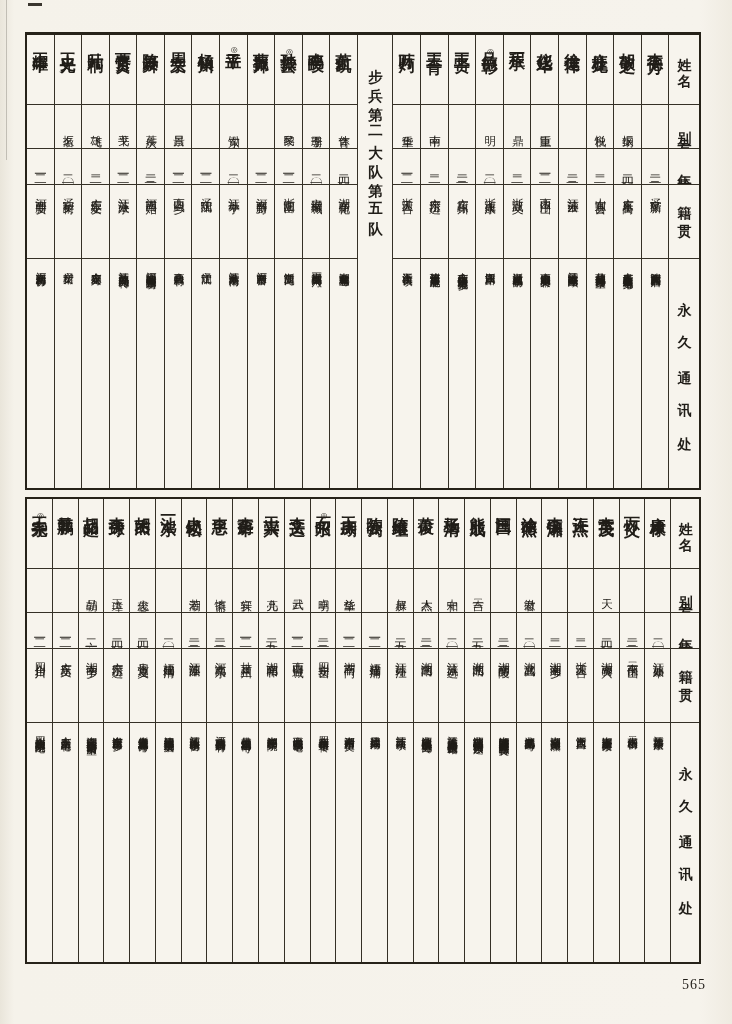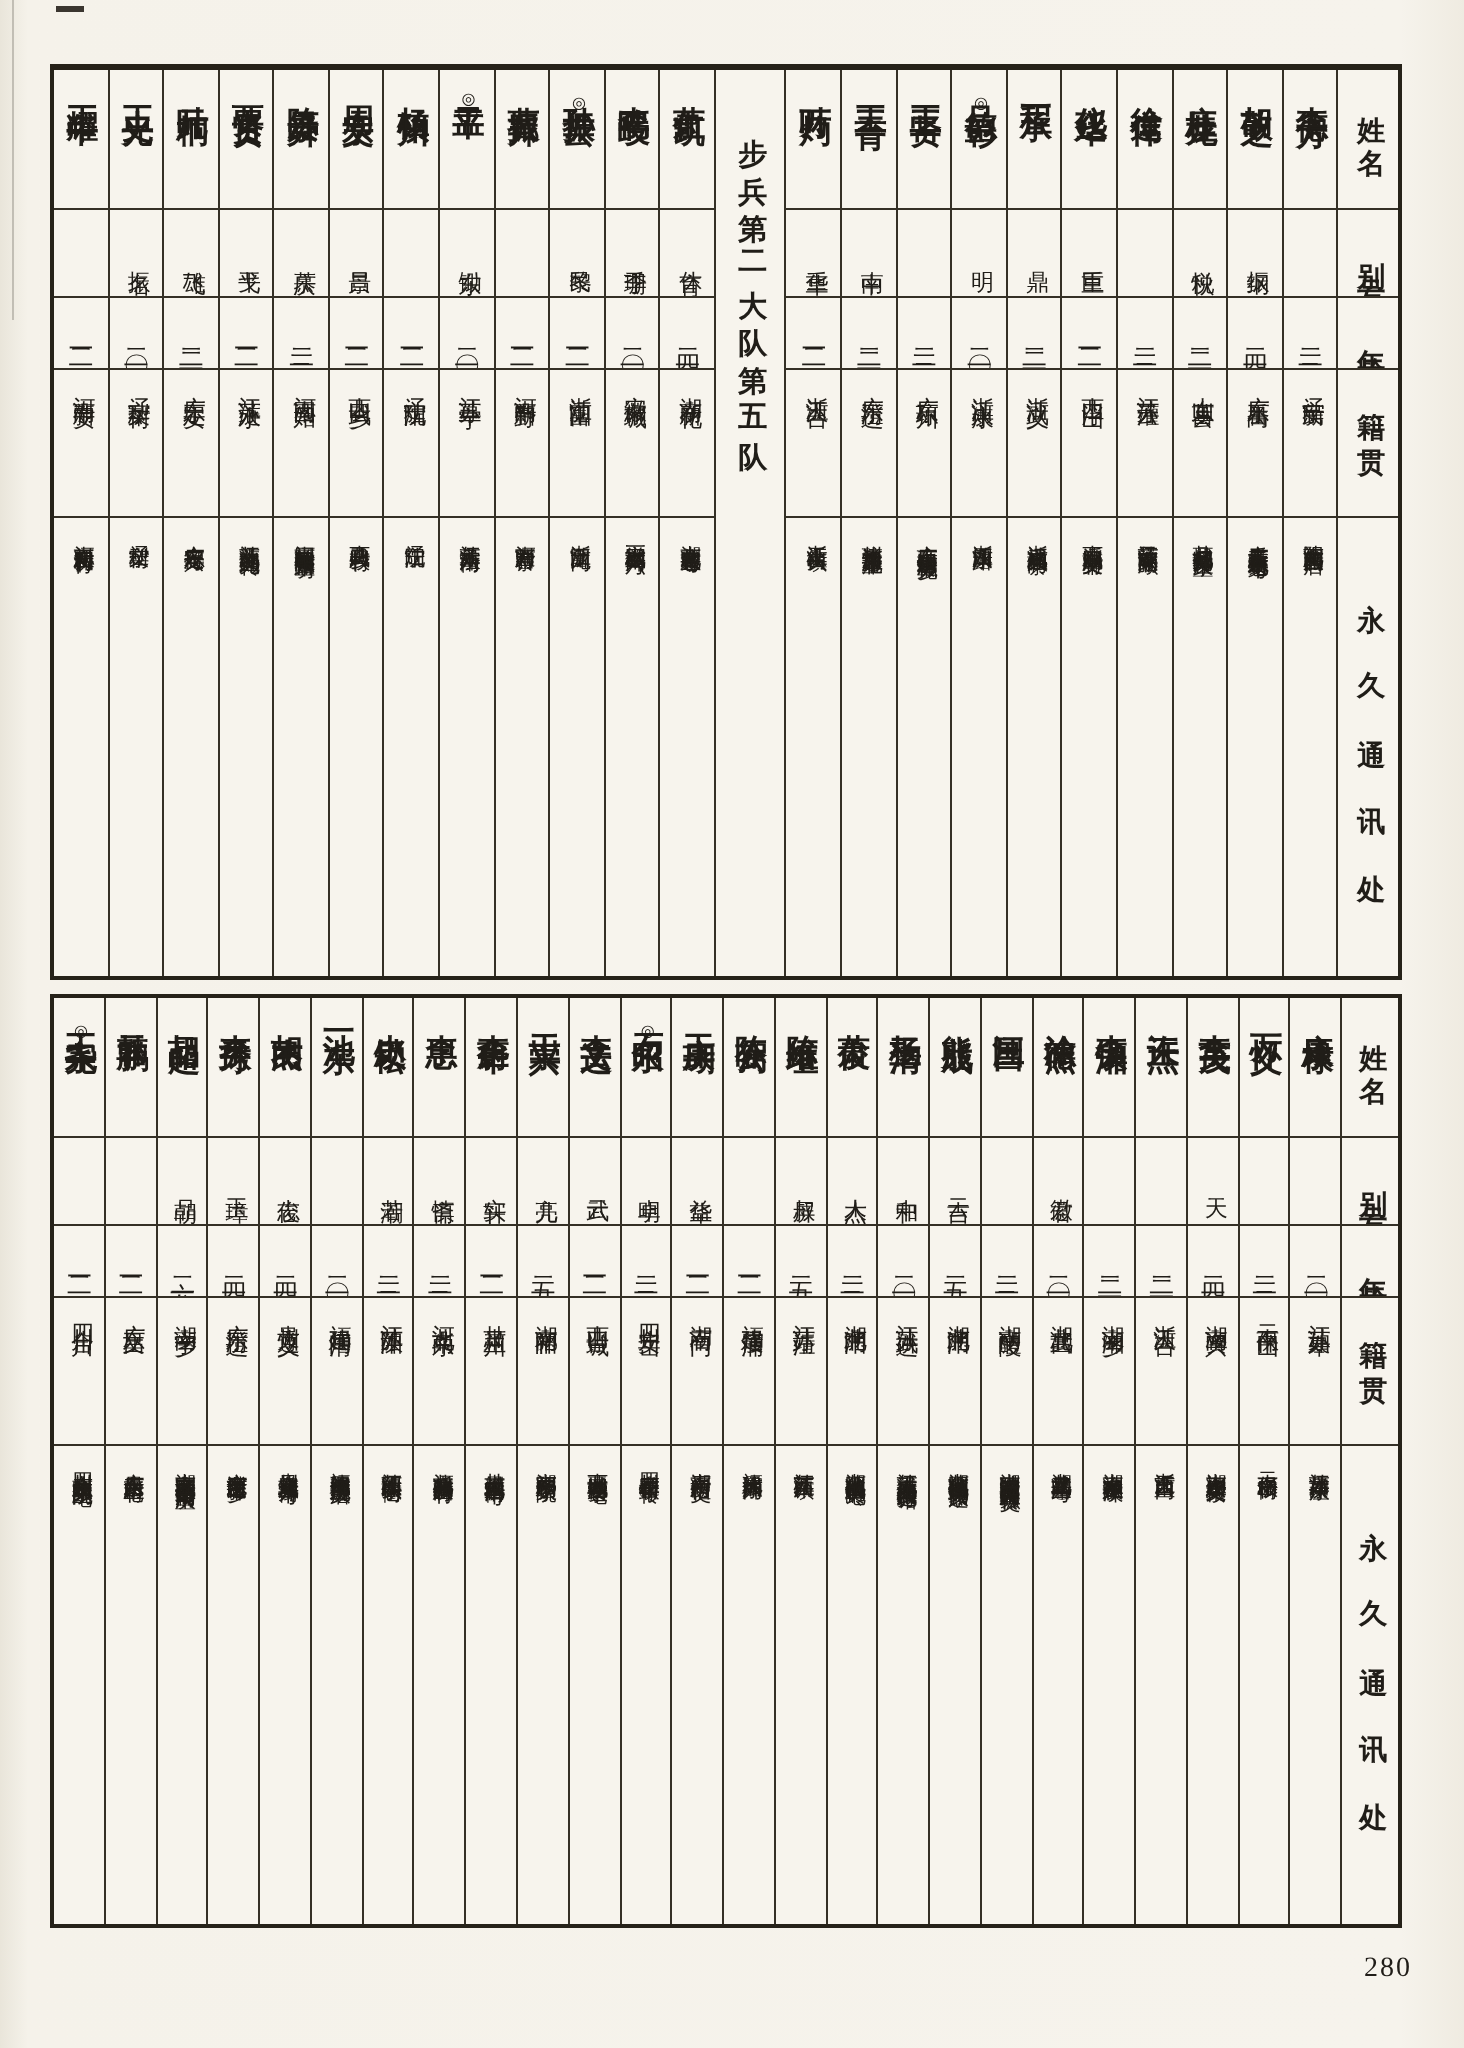--- a/index.html
+++ b/index.html
@@ -894,14 +894,14 @@
         </div>
     <div class="cell r-native">
           <span class="vtxt native-txt">四川合川</span>
         </div>
     <div class="cell r-address">
           <span class="vtxt addr-txt">四川合川商石坎陈家小院内王宅</span>
         </div>
   </div>
     </div>
 
-  <div class="page-number">280</div>
+  <div class="page-number">565</div>
 </div>
 
 </body></html>

